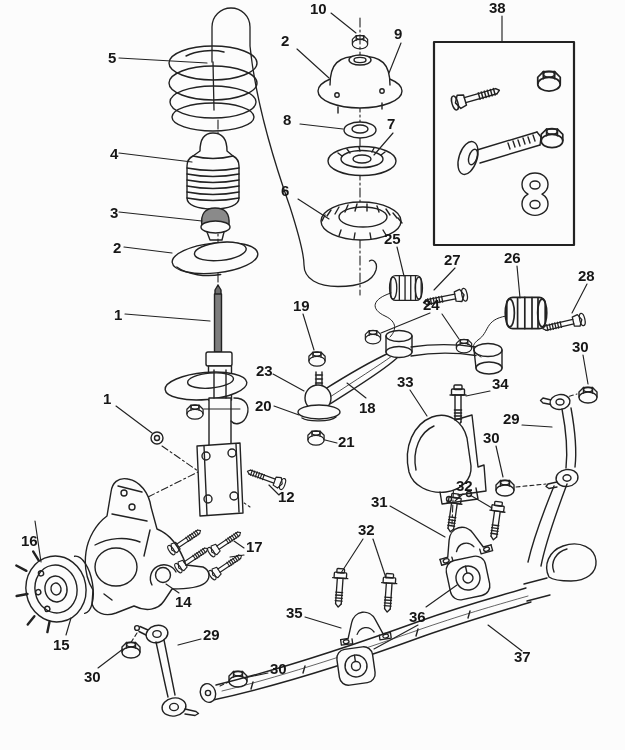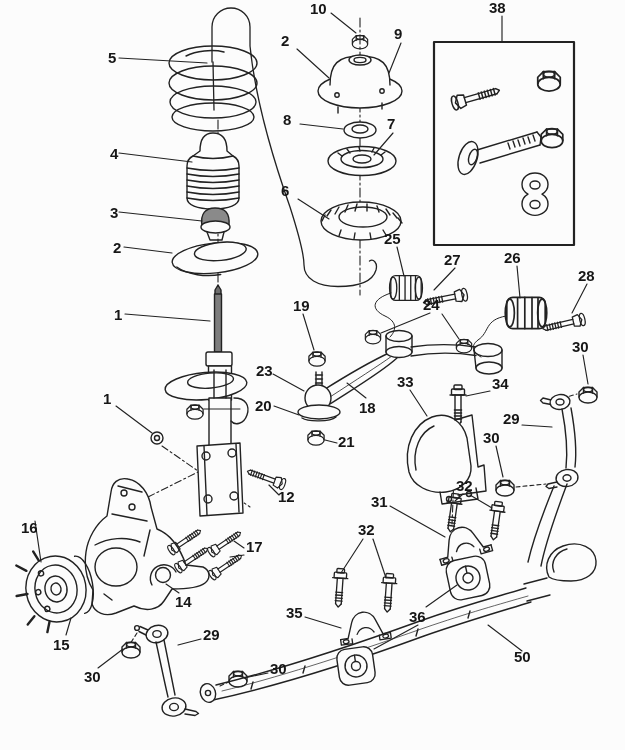--- a/index.html
+++ b/index.html
@@ -386,24 +386,24 @@
 <div class="co" style="left:397px;top:374px">33</div>
 <div class="co" style="left:492px;top:376px">34</div>
 <div class="co" style="left:572px;top:339px">30</div>
 <div class="co" style="left:503px;top:411px">29</div>
 <div class="co" style="left:483px;top:430px">30</div>
 <div class="co" style="left:456px;top:478px">32</div>
 <div class="co" style="left:371px;top:494px">31</div>
 <div class="co" style="left:103px;top:391px">1</div>
 <div class="co" style="left:278px;top:489px">12</div>
 <div class="co" style="left:246px;top:539px">17</div>
-<div class="co" style="left:21px;top:520px">16</div>
+<div class="co" style="left:21px;top:533px">16</div>
 <div class="co" style="left:175px;top:594px">14</div>
 <div class="co" style="left:53px;top:637px">15</div>
 <div class="co" style="left:358px;top:522px">32</div>
 <div class="co" style="left:286px;top:605px">35</div>
 <div class="co" style="left:409px;top:609px">36</div>
-<div class="co" style="left:514px;top:649px">50</div>
+<div class="co" style="left:514px;top:649px">37</div>
 <div class="co" style="left:203px;top:627px">29</div>
 <div class="co" style="left:84px;top:669px">30</div>
 <div class="co" style="left:270px;top:661px">30</div>
 
 </div>
 
 </body></html>

